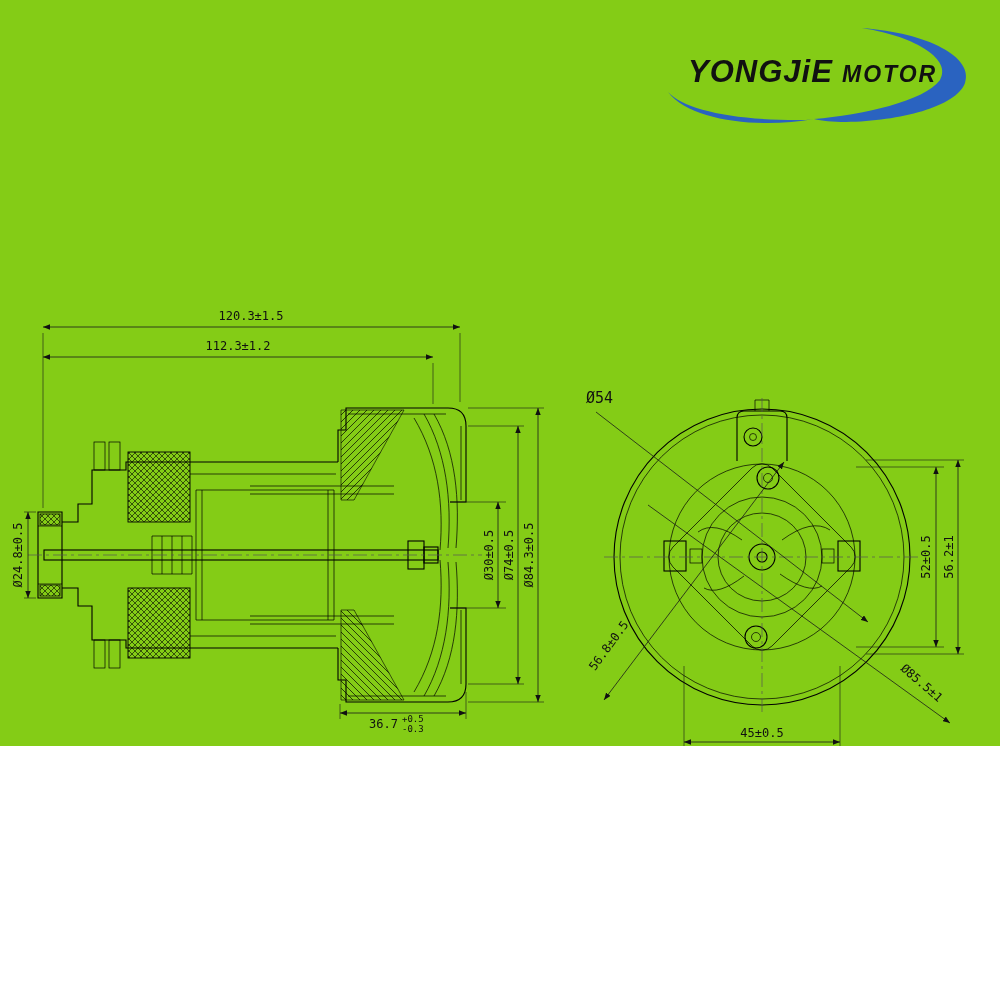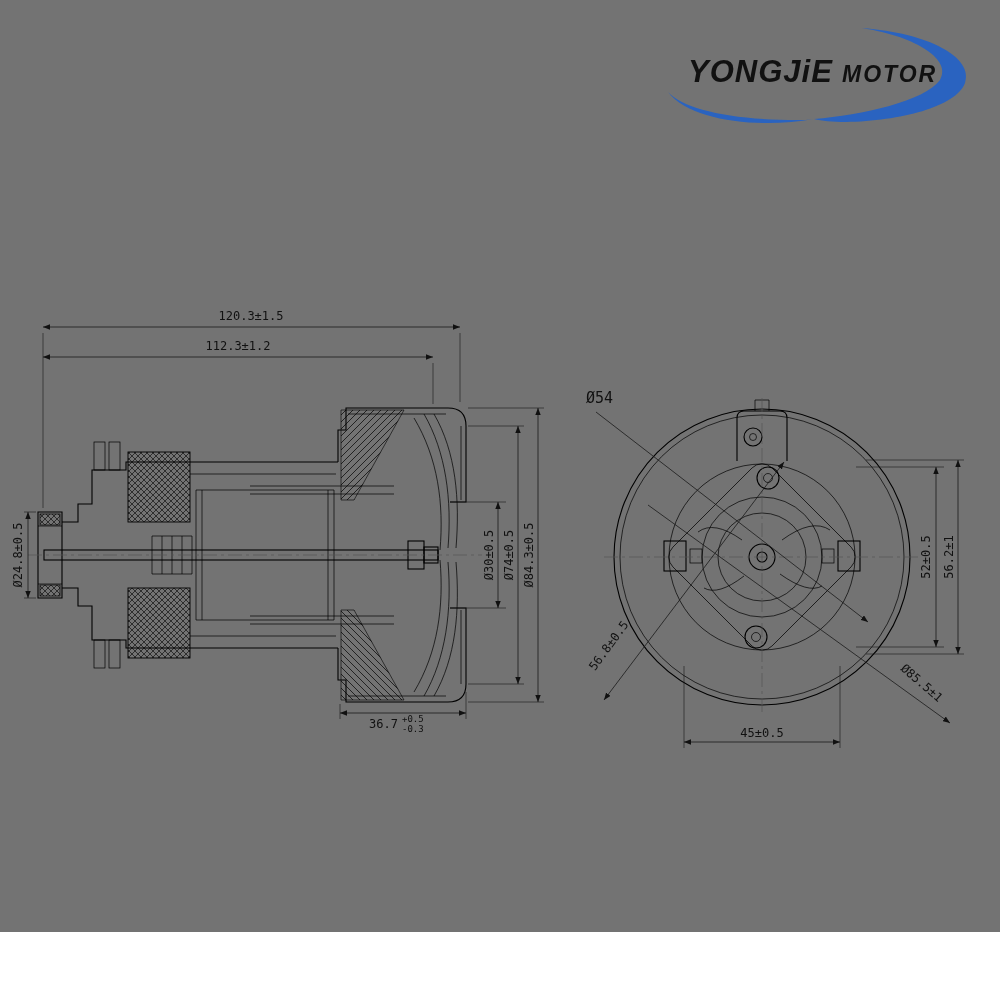--- a/index.html
+++ b/index.html
@@ -1,16 +1,16 @@
 <!DOCTYPE html>
 <html><head>
 <meta charset="utf-8">
 <style>
   html,body{margin:0;padding:0;background:#ffffff;}
-  .canvas{width:1000px;height:932px;position:relative;background:#737373;overflow:hidden;}
+  .canvas{width:1000px;height:746px;position:relative;background:#84cc16;overflow:hidden;}
   svg{display:block;}
   svg text{font-family:"DejaVu Sans Mono", monospace;fill:#111;}
   .dim{font-size:12px;}
   .dim-lg{font-size:15px;}
   .dim-sm{font-size:9px;}
   .logo-main{font-family:"Liberation Sans", sans-serif;font-size:31px;font-weight:bold;font-style:italic;letter-spacing:1px;}
   .logo-sub{font-family:"Liberation Sans", sans-serif;font-size:23px;font-weight:bold;font-style:italic;letter-spacing:2px;}
   .part{fill:none;stroke:#000;stroke-width:1.1;}
   .part-thin{fill:none;stroke:#000;stroke-width:0.7;}
   .dimline{stroke:#1a1a1a;stroke-width:0.8;fill:none;}

